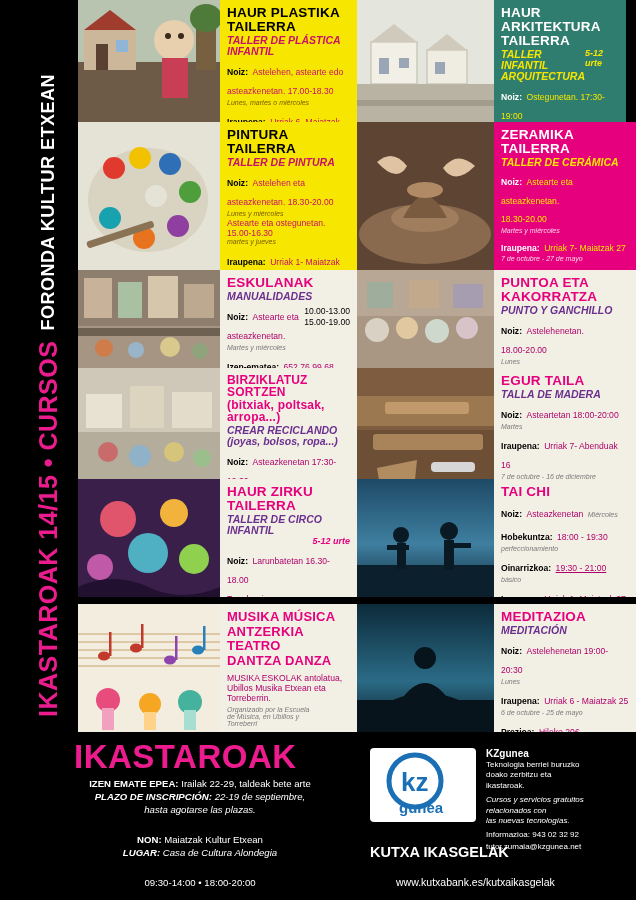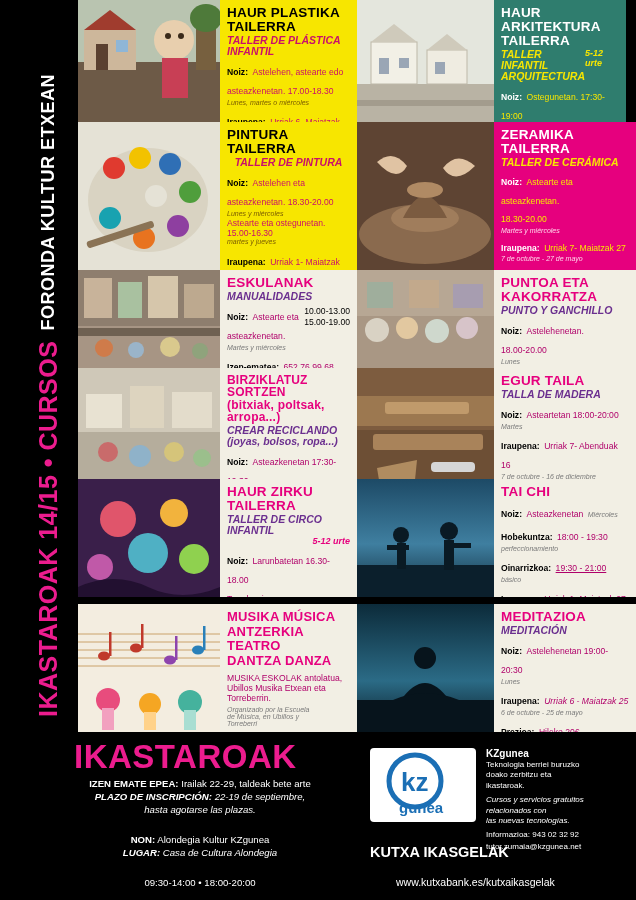--- a/index.html
+++ b/index.html
@@ -179,21 +179,21 @@
           <circle cx="112" cy="70" r="11" fill="#4f9e3c"></circle>
           <circle cx="100" cy="104" r="11" fill="#8e3fa0"></circle>
           <circle cx="66" cy="116" r="11" fill="#e8731f"></circle>
           <circle cx="32" cy="96" r="11" fill="#18a2b0"></circle>
           <rect x="8" y="120" width="70" height="7" rx="3" fill="#8a7355" transform="rotate(-18 8 120)"></rect>
         </svg>
       </div>
 
       <div class="cell txt" style="width:137px;height:148px;background:#f7e600;">
         <div class="title c-black">PINTURA TAILERRA</div>
-        <div class="subtitle" style="color:#c9106a;text-align:center;">TALLER DE PINTURA</div>
+        <div class="subtitle" style="color:#c9106a;">TALLER DE PINTURA</div>
         <div class="blk">
           <span class="lbl c-black">Noiz:</span>
           <span class="val" style="color:#c9106a;white-space:pre-line;">Astelehen eta
 asteazkenetan. 18.30-20.00</span>
           <div class="ital-sm" style="color:#7a5c00;">Lunes y miércoles</div>
           <div class="val" style="color:#c9106a;white-space:pre-line;">Astearte eta ostegunetan.
 15.00-16.30</div>
           <div class="ital-sm" style="color:#7a5c00;">martes y jueves</div>
         </div>
         <div class="blk">
@@ -508,21 +508,21 @@
       <div class="cell txt" style="width:142px;height:128px;background:#f2efe4;">
         <div class="title" style="color:#e6007e;">MEDITAZIOA</div>
         <div class="subtitle" style="color:#6b2f8f;">MEDITACIÓN</div>
         <div class="blk">
           <span class="lbl c-black">Noiz:</span>
           <span class="val" style="color:#b0006a;">Astelehenetan 19:00-20:30</span>
           <div class="ital-sm" style="color:#7a7a7a;">Lunes</div>
         </div>
         <div class="blk">
           <span class="lbl c-black">Iraupena:</span>
-          <span class="val" style="color:#b0006a;font-style:italic;">Urriak 6 - Maiatzak 25</span>
+          <span class="val" style="color:#b0006a;">Urriak 6 - Maiatzak 25</span>
           <div class="ital-sm" style="color:#7a7a7a;">6 de octubre - 25 de mayo</div>
         </div>
         <div class="blk">
           <span class="lbl c-black">Prezioa:</span>
           <span class="val" style="color:#b0006a;">Hileko 20€</span>
           
         </div>
       </div>
     </div>
 
@@ -538,21 +538,21 @@
         <span>Irailak 22-29, taldeak bete arte</span>
       </div>
       <div class="b-line" style="font-style:italic;">
         <b>PLAZO DE INSCRIPCIÓN:</b>
         <span>22-19 de septiembre,</span>
       </div>
       <div class="b-line" style="font-style:italic;">hasta agotarse las plazas.</div>
       <div class="b-gap"></div>
       <div class="b-line" style="margin-top:10px;">
         <b>NON:</b>
-        <span>Alondegia Kultur KZgunea</span>
+        <span>Maiatzak Kultur Etxean</span>
       </div>
       <div class="b-line" style="font-style:italic;">
         <b>LUGAR:</b>
         <span>Casa de Cultura Alondegia</span>
       </div>
       <div class="b-gap"></div>
       <div class="b-line" style="margin-top:10px;">09:30-14:00  •  18:00-20:00</div>
       <div class="b-line" style="margin-top:9px;">tel.: 943 86 10 56   kulturetxea@zumaiakoudala.net</div>
     </div>
 

